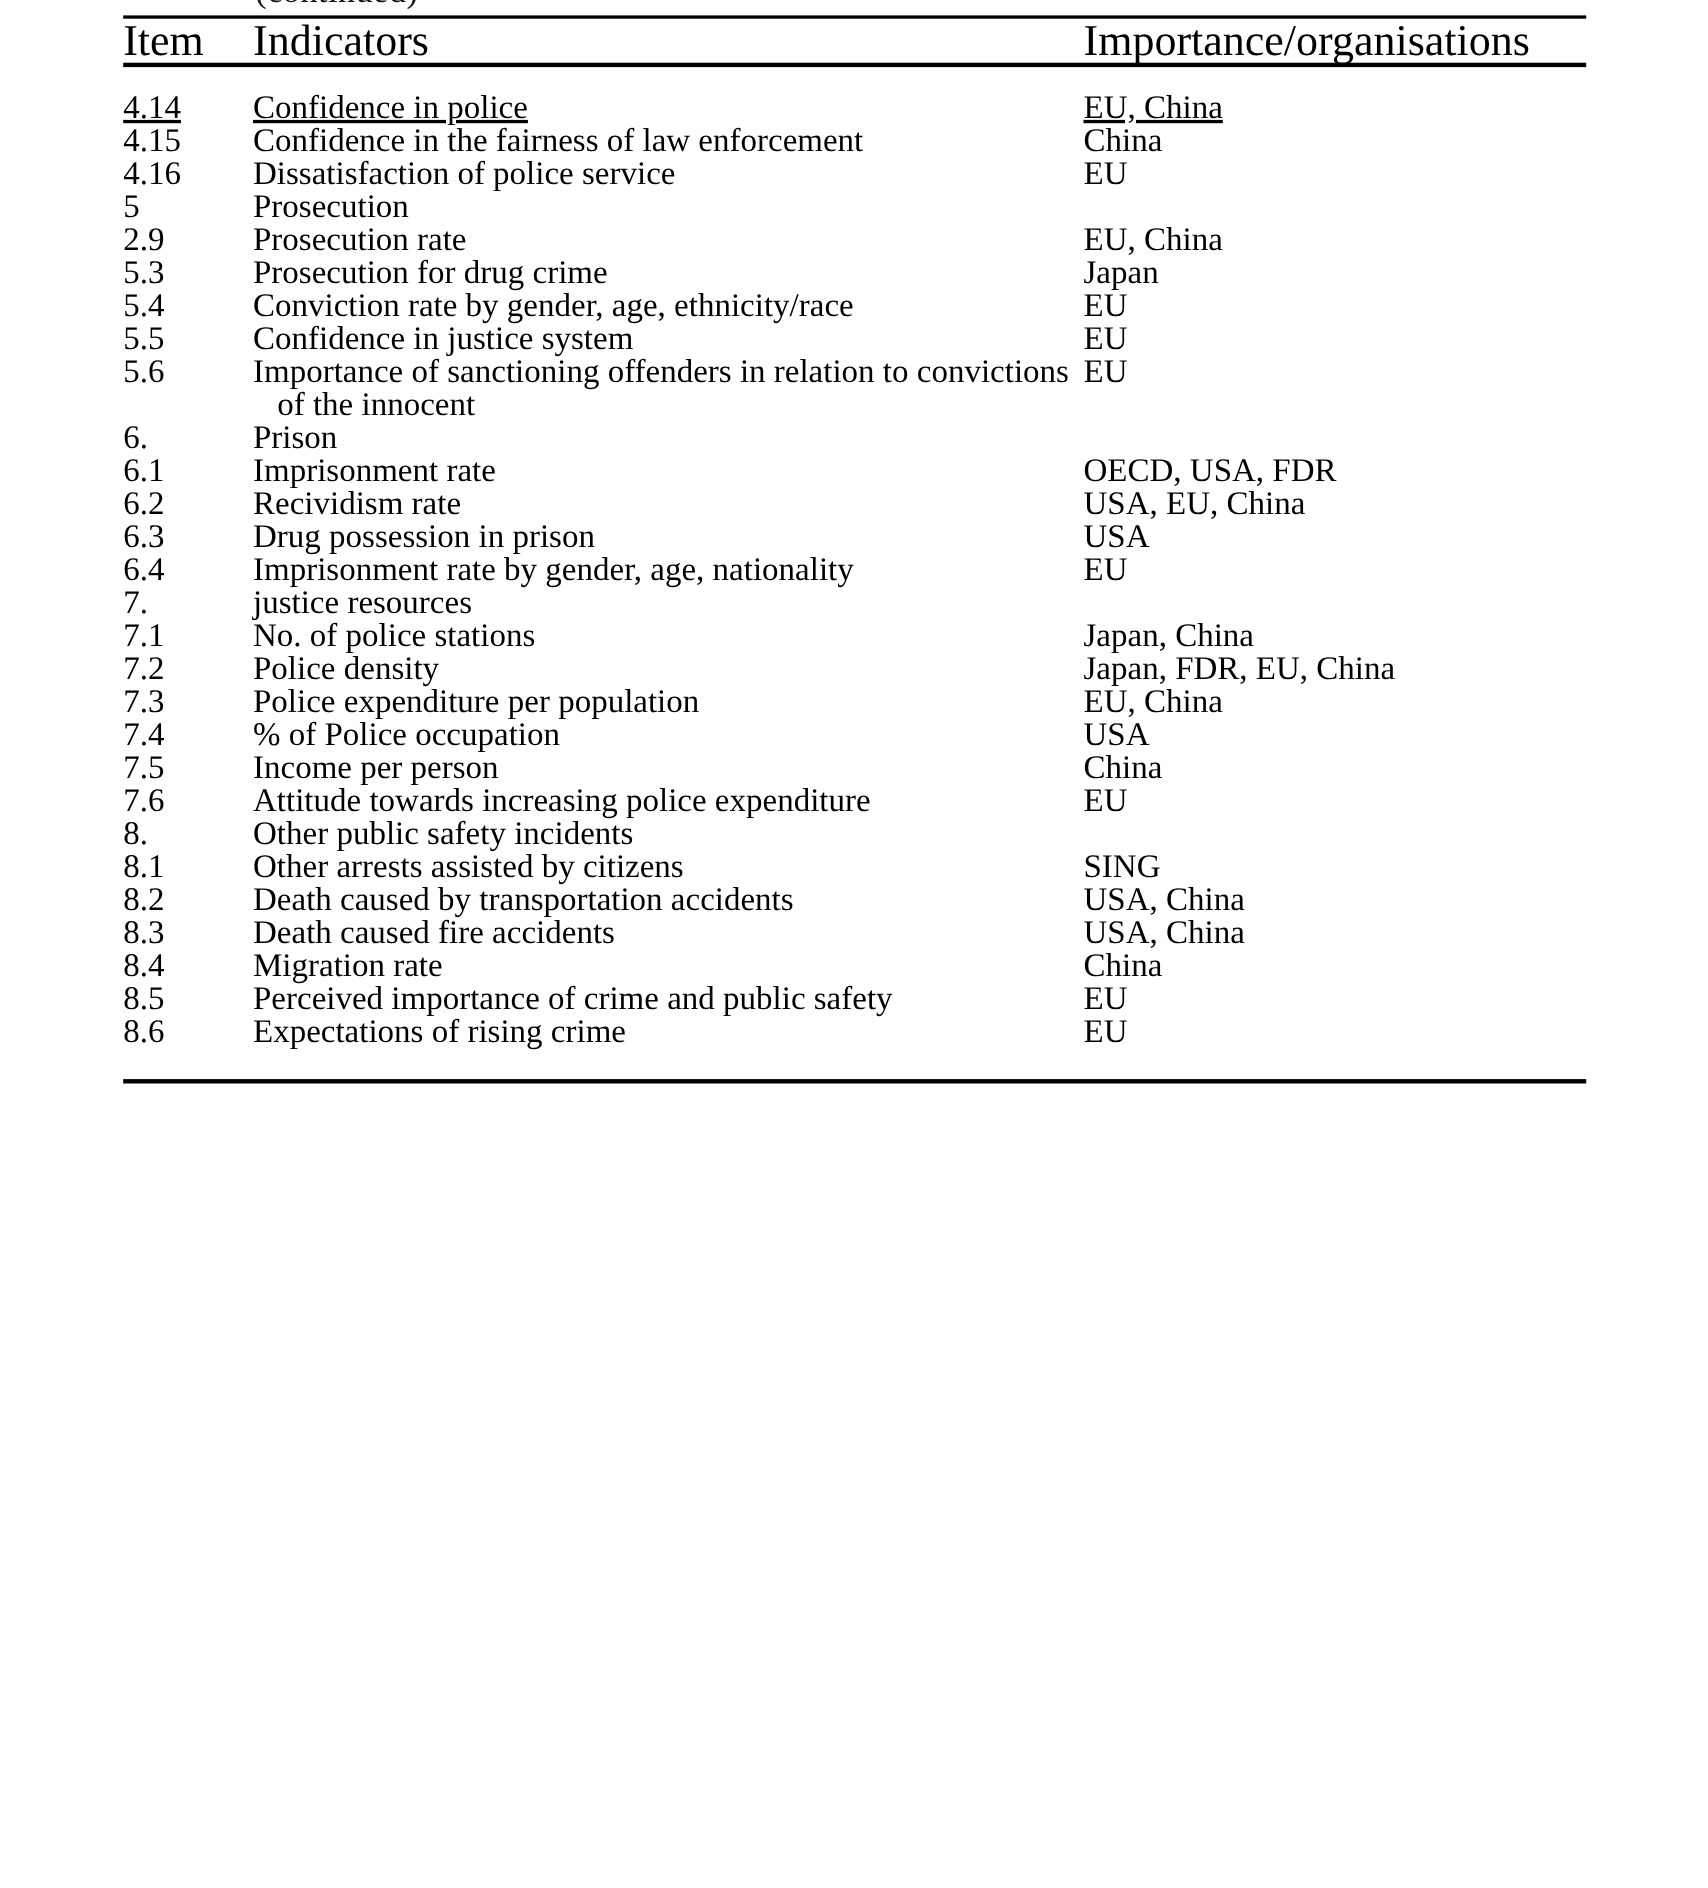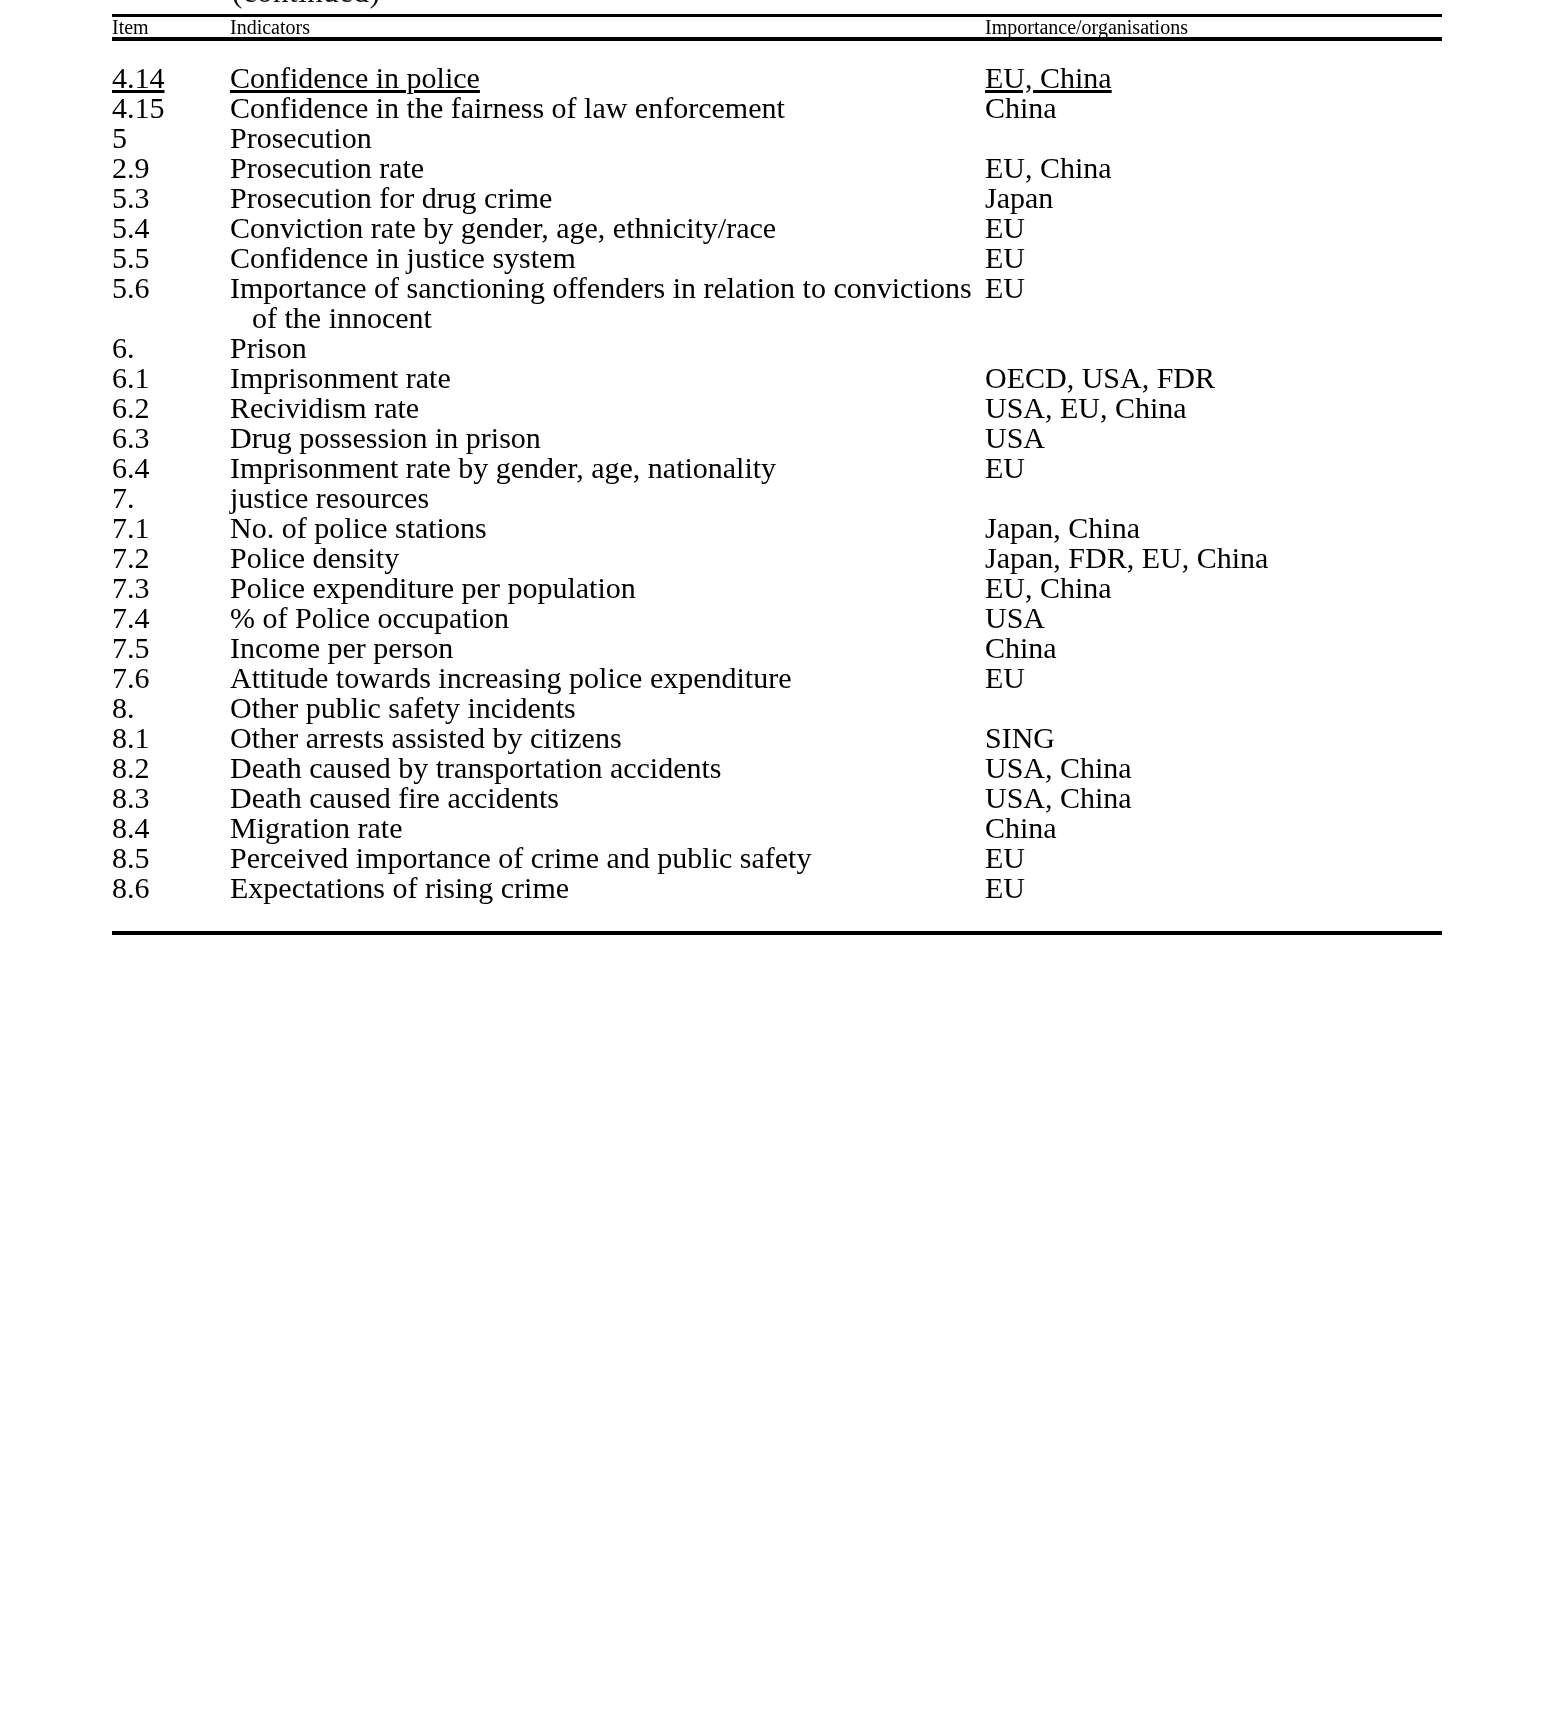--- a/index.html
+++ b/index.html
@@ -71,21 +71,21 @@
     font-weight: normal;
   }
 
   .col-item { width: 118px; }
   .col-ind  { width: 755px; }
   .col-ctry { width: auto; }
 
   thead th {
     padding-top: 26px;
     padding-bottom: 25px;
-    font-size: 20px;
+    font-size: 40px;
   }
 
   tbody tr td {
     padding-top: 14px;
     padding-bottom: 14px;
   }
   tbody tr:first-child td { padding-top: 22px; text-decoration: underline; }
 
   .ind-cont {
     display: block;
@@ -141,20 +141,27 @@
             <td>EU, China</td>
           </tr>
           <tr>
             <td>4.15</td>
             <td>
               <span class="ind-cont">Confidence in the fairness of law enforcement</span>
             </td>
             <td>China</td>
           </tr>
           <tr>
+            <td>4.16</td>
+            <td>
+              <span class="ind-cont">Dissatisfaction of police service</span>
+            </td>
+            <td>EU</td>
+          </tr>
+          <tr>
             <td>5</td>
             <td>
               <span class="ind-cont">Prosecution</span>
             </td>
             <td></td>
           </tr>
           <tr>
             <td>2.9</td>
             <td>
               <span class="ind-cont">Prosecution rate</span>

